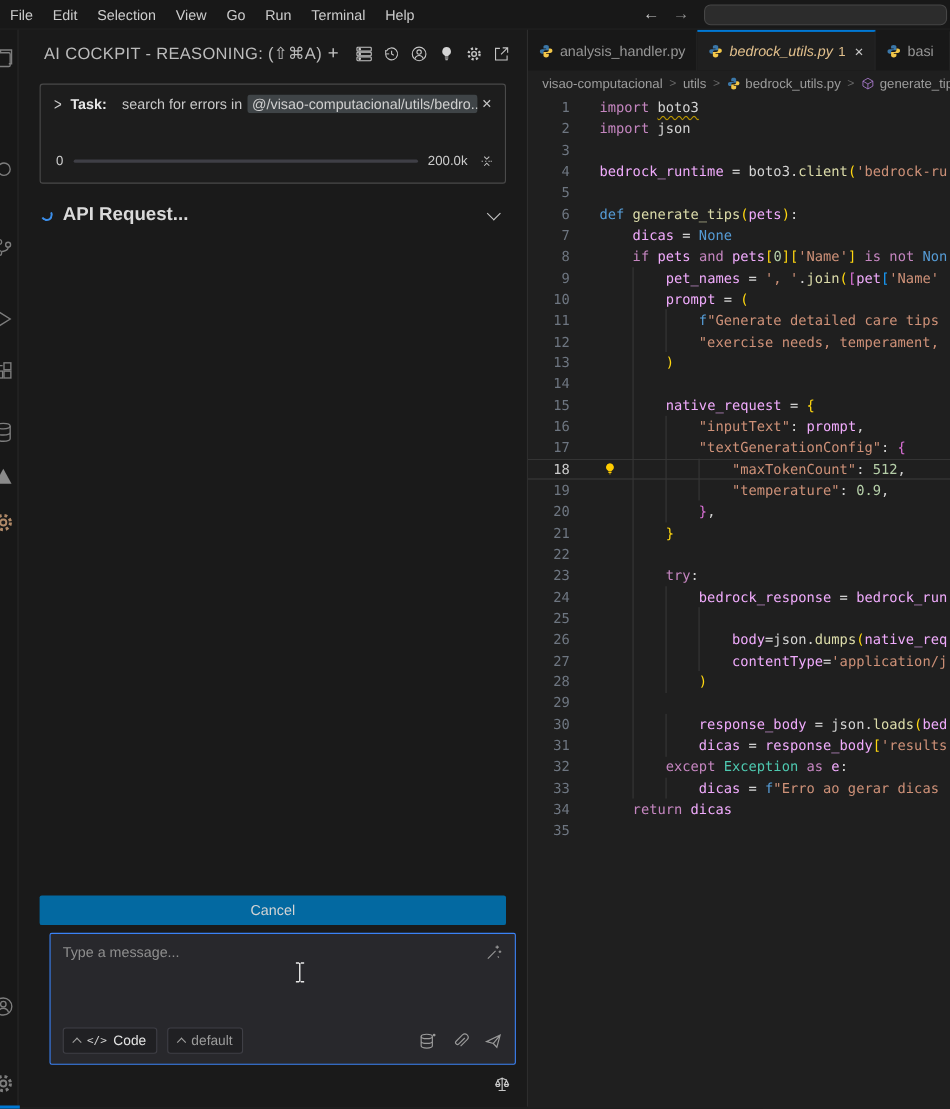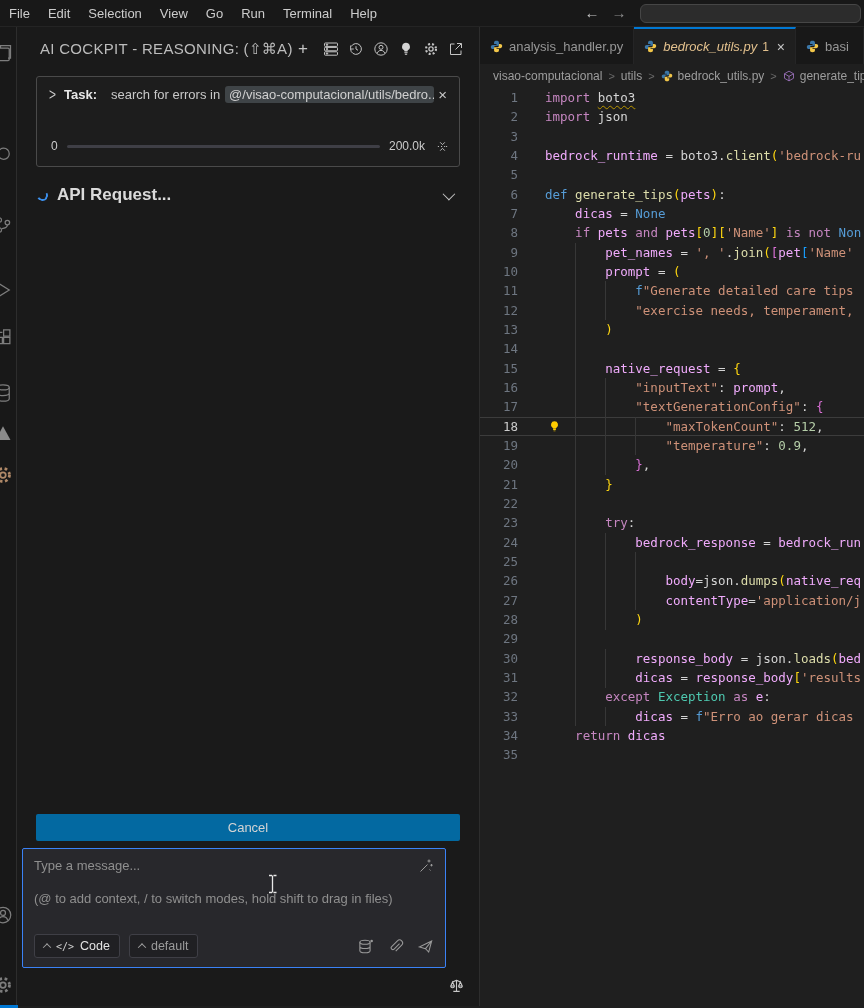--- a/index.html
+++ b/index.html
@@ -44,21 +44,21 @@
   .spinner { width:11px; height:11px; border:2px solid transparent; border-right-color:#3b8eea; border-bottom-color:#3b8eea; border-radius:50%; transform:rotate(15deg); margin-left:1px; }
   .api-label { margin-left:9px; font-weight:bold; font-size:17px; color:#dadada; }
   .api-chevron { margin-left:auto; margin-right:8px; color:#c5c5c5; }
 
   .chev { width:9px; height:9px; border-right:1.4px solid currentColor; border-bottom:1.4px solid currentColor; display:inline-block; }
   .chev.down { transform:rotate(45deg) translateY(-2px); }
   .chev.up-sm { width:6px; height:6px; transform:rotate(-135deg) translate(-1px,-1px); }
 
   .cancel-btn { position:absolute; left:19px; top:787px; width:424px; height:27px; background:#0369a1; border-radius:2px; color:#d4d4d4; font-size:13px; display:flex; align-items:center; justify-content:center; cursor:pointer; }
 
-  .msg-box { position:absolute; left:5px; top:821px; width:424px; height:120px; background:#28282c; border:1px solid #3b82f6; border-radius:2px; }
+  .msg-box { position:absolute; left:28px; top:821px; width:424px; height:120px; background:#28282c; border:1px solid #3b82f6; border-radius:2px; }
   .ph1 { position:absolute; left:11px; top:9px; font-size:13px; color:#8f8f8f; }
   .ph2 { position:absolute; left:11px; top:42px; font-size:13px; color:#8f8f8f; }
   .wand { position:absolute; right:11px; top:9px; width:16px; height:16px; color:#9a9a9a; }
   .msg-controls { position:absolute; left:11px; right:11px; bottom:9px; height:24px; display:flex; align-items:center; }
   .pill { height:24px; display:inline-flex; align-items:center; gap:6px; background:#202023; border:1px solid #3f3f46; border-radius:3px; padding:0 9px; margin-right:9px; cursor:pointer; }
   .pill .glyph { font-family:"DejaVu Sans Mono",monospace; font-size:10px; color:#d0d0d0; }
   .pill .lbl { font-size:12.5px; color:#e3e3e3; }
   .pill.secondary .lbl { color:#9b9b9b; }
   .pill .chev { color:#a0a0a0; }
   .msg-icons { margin-left:auto; display:flex; align-items:center; gap:13px; color:#9a9a9a; }
@@ -257,21 +257,20 @@
   <div class="api-row">
     <span class="spinner"></span>
     <span class="api-label">API Request...</span>
     <span class="api-chevron chev down"></span>
   </div>
 
   <div class="cancel-btn">Cancel</div>
 
   <div class="msg-box">
     <div class="ph1">Type a message...</div>
-    <div class="ph2">(@ to add context, / to switch modes, hold shift to drag in files)</div>
     <span class="wand">
         <svg viewBox="0 0 16 16" fill="none" stroke="currentColor">
           <path d="M2.5 13.5 9.5 6.5"></path>
           <path d="M11 1.5v3M9.5 3h3M13.5 6v2.4M12.3 7.2h2.4M11.5 11.5l1 1"></path>
         </svg>
       </span>
     <div class="msg-controls">
       <span class="pill">
         <span class="chev up-sm"></span>
         <span class="glyph">&lt;/&gt;</span>

